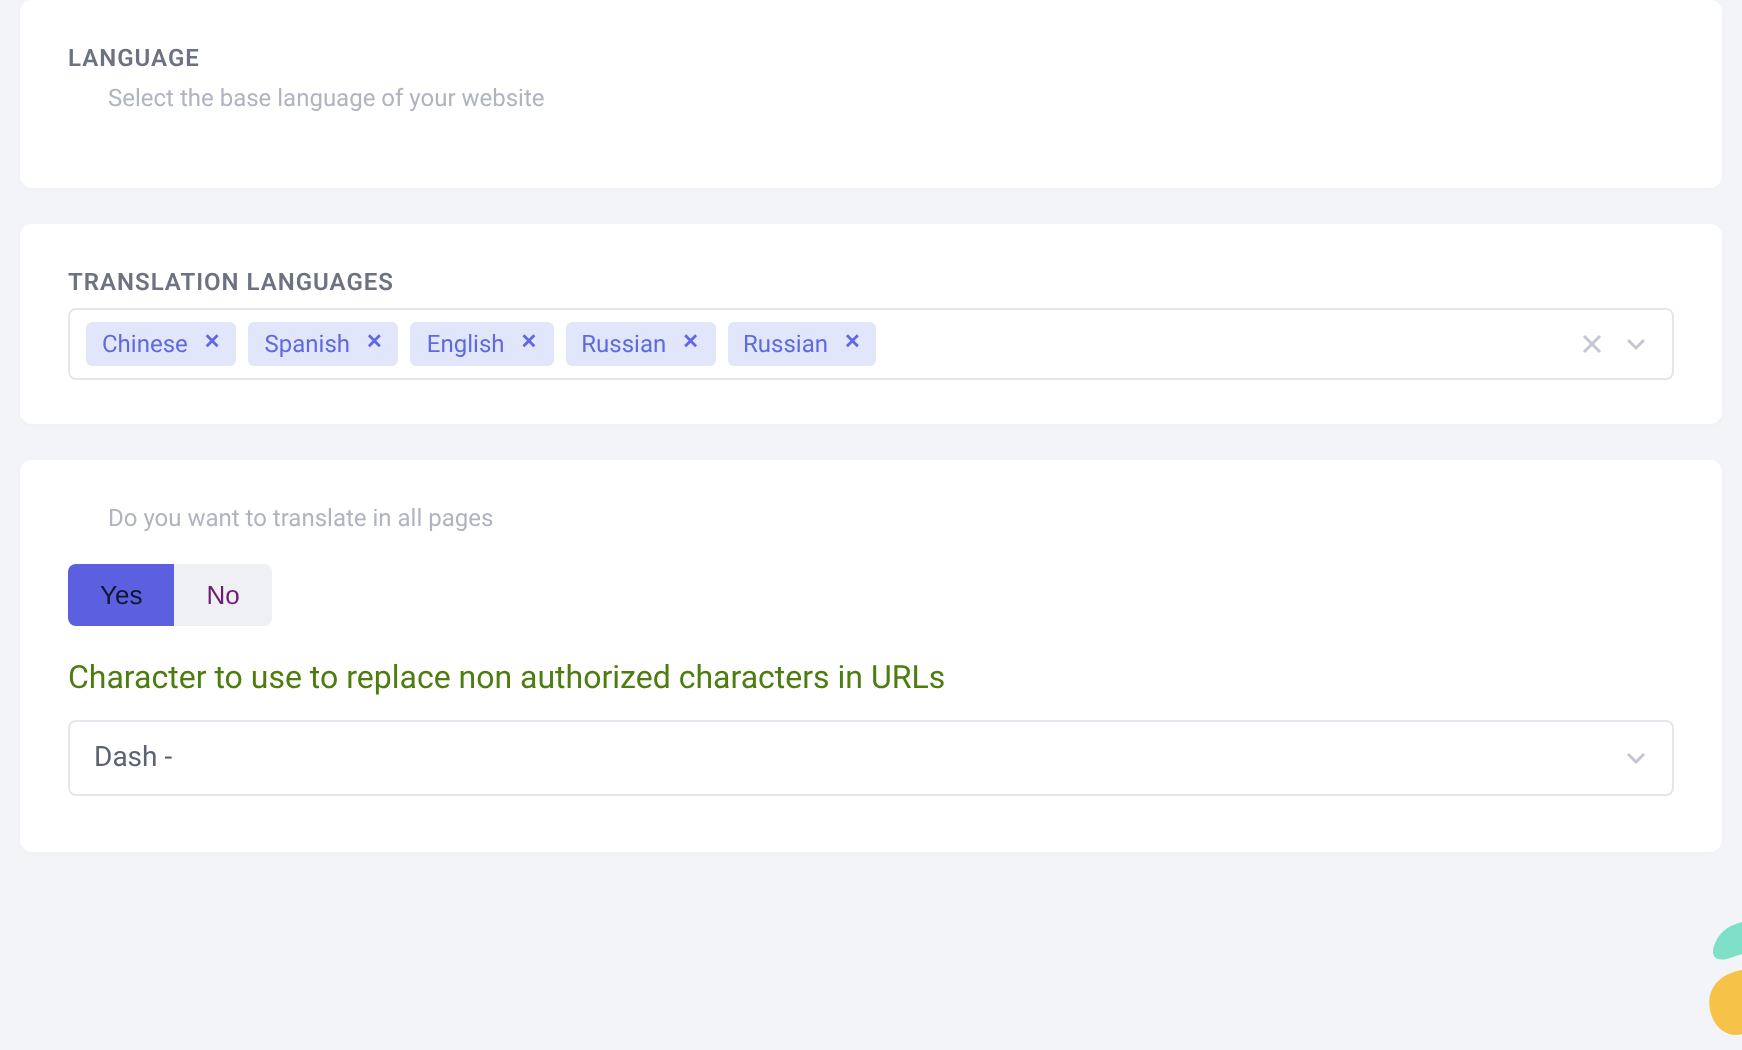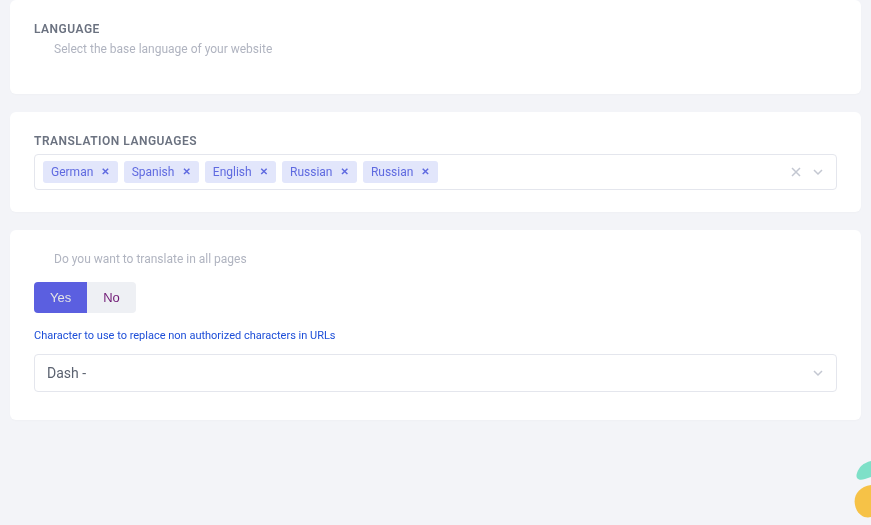--- a/index.html
+++ b/index.html
@@ -102,31 +102,31 @@
     margin-bottom: 16px;
   }
   .toggle-btn {
     padding: 8px 16px;
     font-size: 13px;
     border: none;
     cursor: pointer;
   }
   .toggle-yes {
     background: #5b5fe0;
-    color: #e5e5e5;
+    color: #0f172a;
     border-radius: 4px 0 0 4px;
   }
   .toggle-no {
     background: #eef0f4;
     color: #701a75;
     border-radius: 0 4px 4px 0;
   }
   .hint {
-    font-size: 11px;
-    color: #1d4ed8;
+    font-size: 16px;
+    color: #4d7c0f;
     margin-bottom: 12px;
   }
   .first-card { margin-top: 0; }
   .third-card { padding-bottom: 28px; }
   .corner-deco {
     position: absolute;
     right: 0;
     bottom: 4px;
     width: 30px;
     height: 60px;
@@ -139,21 +139,21 @@
 <div class="card first-card">
   <div class="section-title">LANGUAGE</div>
   <div class="section-sub">Select the base language of your website</div>
 </div>
 
 <div class="card">
   <div class="section-title">TRANSLATION LANGUAGES</div>
   <div class="multi-select">
     <div class="tags-wrap" id="tags-wrap">
         <span class="tag">
-          <span>German</span>
+          <span>Chinese</span>
           <span class="tag-x">✕</span>
         </span>
         <span class="tag">
           <span>Spanish</span>
           <span class="tag-x">✕</span>
         </span>
         <span class="tag">
           <span>English</span>
           <span class="tag-x">✕</span>
         </span>

